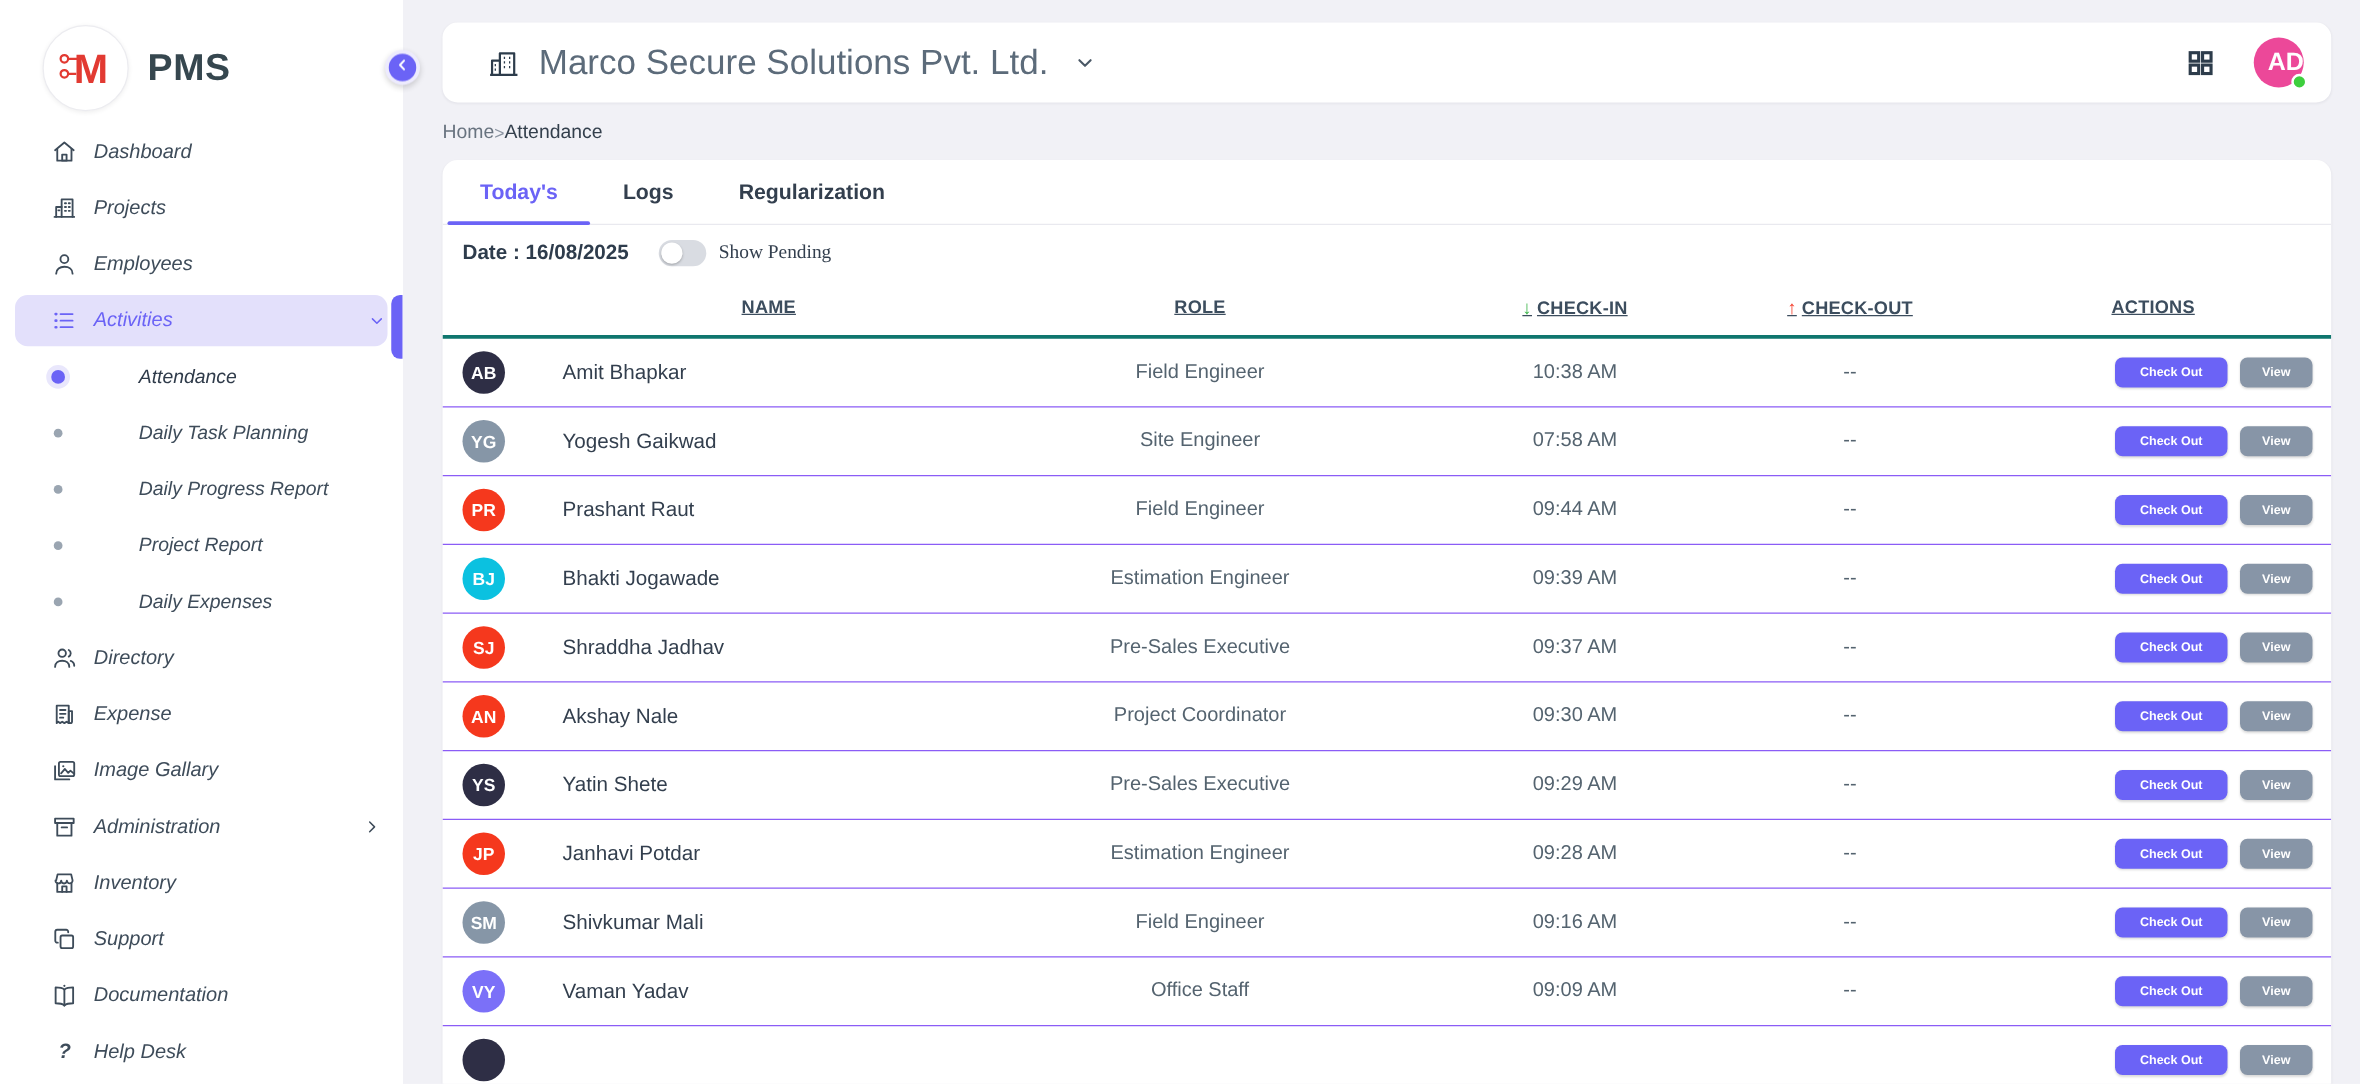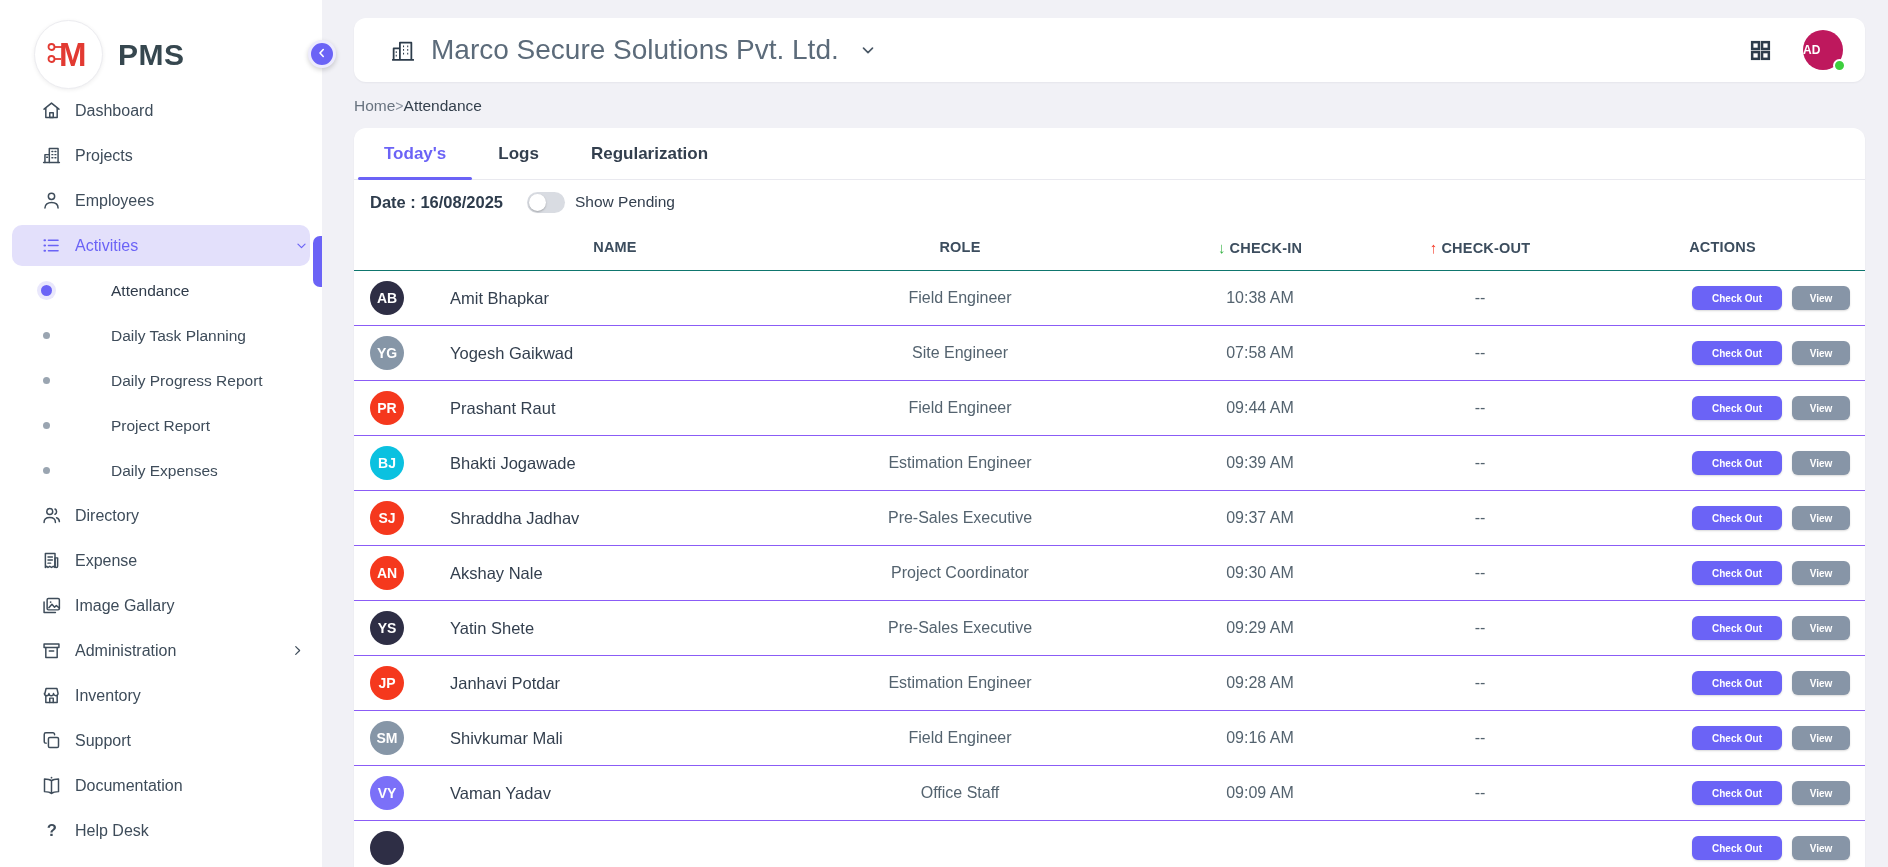--- a/index.html
+++ b/index.html
@@ -6,21 +6,21 @@
   html,body { width:1888px; height:867px; overflow:hidden; background:#f1f1f6;
     font-family:"Liberation Sans", sans-serif; }
 
   
   .sidebar { position:fixed; left:0; top:0; width:322px; height:867px; background:#fff; z-index:2; }
   .logo-row { display:flex; align-items:center; gap:15px; padding:20px 0 0 34px; }
   .logo-circle { width:69px; height:69px; border-radius:50%; background:#fff; border:1px solid #ececf0;
     box-shadow:0 1px 4px rgba(0,0,0,.07); display:flex; align-items:center; justify-content:center; }
   .brand-name { font-size:30px; font-weight:bold; color:#36474f; letter-spacing:.5px; }
 
-  .nav { position:absolute; top:88px; left:0; right:0; }
+  .nav { position:absolute; top:99px; left:0; right:0;font-style:italic; }
   .nav-item { height:45px; display:flex; align-items:center; padding:0 16px 0 40px;
     color:#3e4c5a; font-size:16px; cursor:pointer; }
   .nav-item .nicon { width:22px; height:22px; margin-right:13px; display:flex; align-items:center; justify-content:center; flex:0 0 22px; }
   .nav-item .nicon svg { width:21px; height:21px; }
   .nav-item.active { background:#e3e0fb; margin:2px 12px; border-radius:10px; height:41px;
     padding:0 0 0 28px; color:#6b63f6; }
   .nav-chevron { margin-left:auto; display:flex; }
   .sub-item { height:45px; display:flex; align-items:center; padding-left:43px; font-size:15.5px; color:#3e4c5a; cursor:pointer; }
   .sub-dot { width:7px; height:7px; border-radius:50%; background:#9aa5b1; margin-right:61px; flex:0 0 auto; }
   .sub-item.active .sub-dot { width:11px; height:11px; background:#6b63f6; margin-left:-2px; margin-right:59px;
@@ -37,22 +37,22 @@
   .main { margin-left:322px; padding:18px 23px 0 32px; }
 
   .header-card { height:64px; background:#fff; border-radius:12px; display:flex; align-items:center;
     padding:0 22px 0 36px; box-shadow:0 1px 2px rgba(16,24,40,.05); }
   .company { display:flex; align-items:center; gap:16px; cursor:pointer; }
   .company-name { font-size:28px; color:#5c6b7a; font-weight:400; }
   .company .cicon { color:#2d3c4b; display:flex; }
   .company-caret { color:#4a5866; margin-left:4px; display:flex; }
   .header-right { margin-left:auto; display:flex; align-items:center; gap:30px; }
   .grid-btn { display:flex; color:#2d3c4b; cursor:pointer; }
-  .avatar { width:40px; height:40px; border-radius:50%; background:#be185d; color:#fff; font-weight:bold;
-    font-size:12px; display:flex; align-items:center; justify-content:flex-start; position:relative; cursor:pointer; }
+  .avatar { width:40px; height:40px; border-radius:50%; background:#ec4899; color:#fff; font-weight:bold;
+    font-size:20px; display:flex; align-items:center; justify-content:flex-end; position:relative; cursor:pointer; }
   .status-dot { position:absolute; right:-3px; bottom:-2px; width:13px; height:13px; background:#3ecf3e;
     border:2px solid #fff; border-radius:50%; }
 
   .breadcrumb { display:flex; align-items:center; padding:15px 2px 13px 0;
     font-size:15.5px; }
   .bc-home { color:#68737f; cursor:pointer; }
   .bc-sep { color:#8a93a0; font-size:14px; }
   .bc-current { color:#333f4c; }
 
   .table-card { background:#fff; border-radius:12px; height:780px; box-shadow:0 1px 2px rgba(16,24,40,.05);
@@ -63,25 +63,25 @@
   .tab.active { color:#6b63f6; }
   .tab.active::after { content:""; position:absolute; left:0; right:0; bottom:-1px; height:3px;
     background:#6b63f6; border-radius:2px; }
 
   .filter-row { display:flex; align-items:center; padding-left:16px; height:44px; }
   .date-label { font-size:16.5px; font-weight:bold; color:#2e3c4c; }
   .toggle { width:38px; height:21px; background:#d9dce2; border-radius:11px; position:relative;
     margin-left:24px; cursor:pointer; flex:0 0 auto; }
   .toggle-knob { position:absolute; left:2px; top:2px; width:17px; height:17px; border-radius:50%;
     background:#fff; box-shadow:0 1px 2px rgba(0,0,0,.25); }
-  .toggle-label { font-size:15.5px; color:#333f4e; margin-left:10px; }
+  .toggle-label { font-size:15.5px; color:#333f4e; margin-left:10px;font-family:Liberation Serif, serif; }
 
   .grid-row { display:grid; grid-template-columns:96px 330px 360px 240px 200px 1fr; align-items:center; }
-  .thead { height:47px; border-bottom:1px solid #0f766e; font-size:14.5px; font-weight:bold;
-    color:#3c4d5e; letter-spacing:.2px; }
+  .thead { height:47px; border-bottom:3px solid #0f766e; font-size:14.5px; font-weight:bold;
+    color:#3c4d5e; letter-spacing:.2px;text-decoration:underline; }
   .th { text-align:center; white-space:nowrap; }
   .th .arrow { font-size:15px; font-weight:bold; margin-right:4px; }
   .arrow-down { color:#3cb54a; }
   .arrow-up { color:#f5402e; }
 
   .trow { height:55px; border-bottom:1px solid #8b5cf6; }
   .cell-avatar { padding-left:16px; }
   .row-avatar { width:34px; height:34px; border-radius:50%; color:#fff; font-weight:bold; font-size:14px;
     display:flex; align-items:center; justify-content:center; }
   .cell-name { font-size:16.5px; color:#333f4e; }

